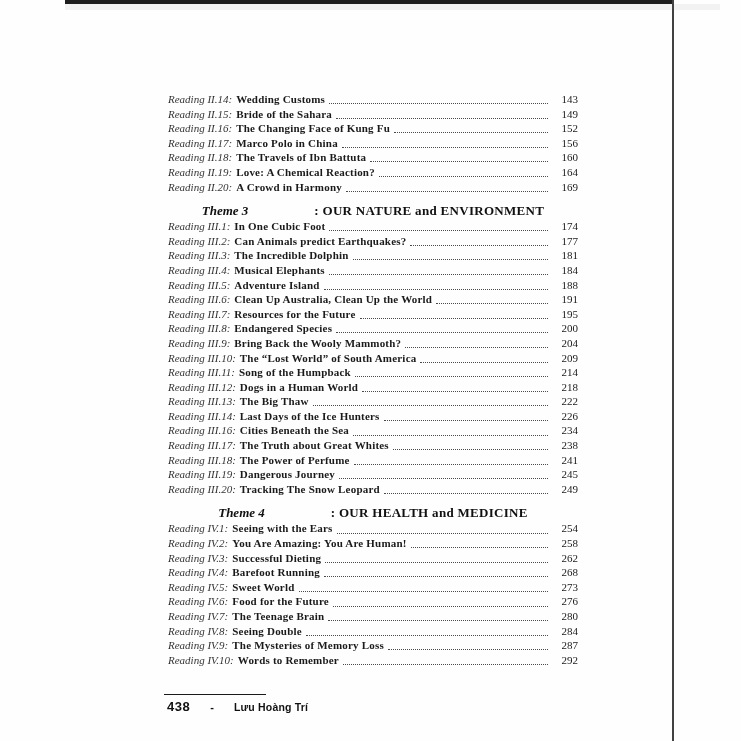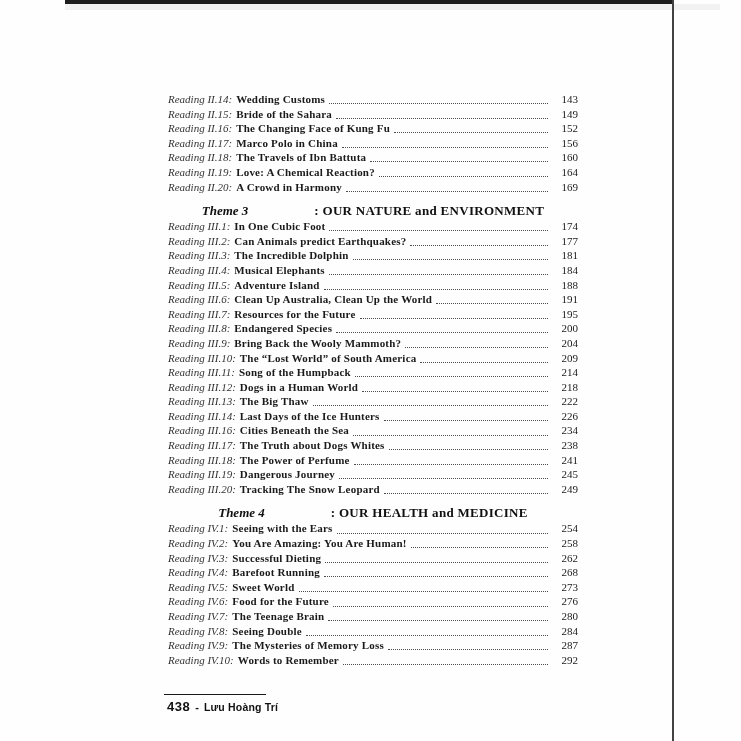--- a/index.html
+++ b/index.html
@@ -94,21 +94,21 @@
     position: absolute;
     left: 164px; top: 694px;
     width: 102px; height: 0;
     border-top: 1.5px solid #1a1a1a;
   }
   .footer-text {
     position: absolute;
     left: 167px; top: 699px;
     display: flex;
     align-items: baseline;
-    gap: 5px;
+    gap: 20px;
     font-family: "Liberation Sans", sans-serif;
     font-weight: bold;
     color: #111;
   }
   .footer-page { font-size: 13px; letter-spacing: 0.5px; }
   .footer-sep  { font-size: 11px; }
   .footer-author { font-size: 10.5px; letter-spacing: 0.2px; }
 </style>
 </head>
 <body>
@@ -250,21 +250,21 @@
         <span class="pg">226</span>
       </div>
       <div class="row">
         <span class="lbl">Reading III.16:</span>
         <span class="ttl">Cities Beneath the Sea</span>
         <span class="dots"></span>
         <span class="pg">234</span>
       </div>
       <div class="row">
         <span class="lbl">Reading III.17:</span>
-        <span class="ttl">The Truth about Dogs Whites</span>
+        <span class="ttl">The Truth about Great Whites</span>
         <span class="dots"></span>
         <span class="pg">238</span>
       </div>
       <div class="row">
         <span class="lbl">Reading III.18:</span>
         <span class="ttl">The Power of Perfume</span>
         <span class="dots"></span>
         <span class="pg">241</span>
       </div>
       <div class="row">

